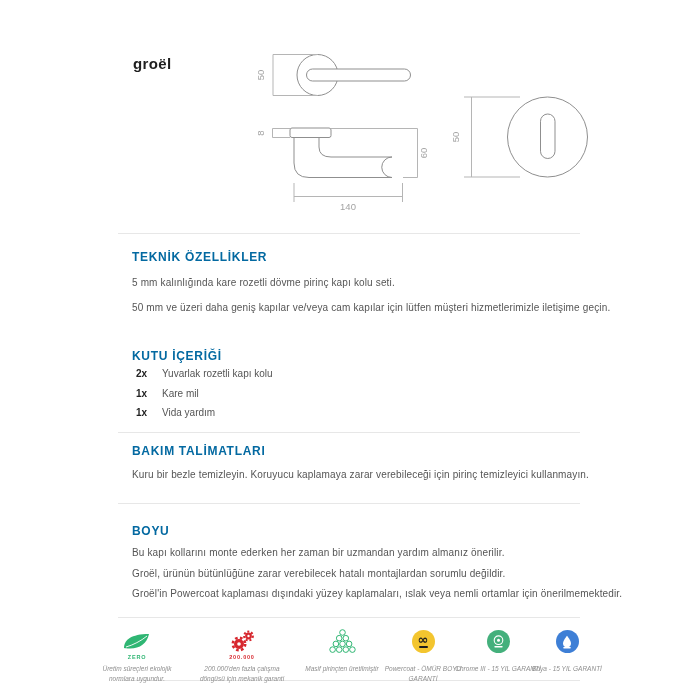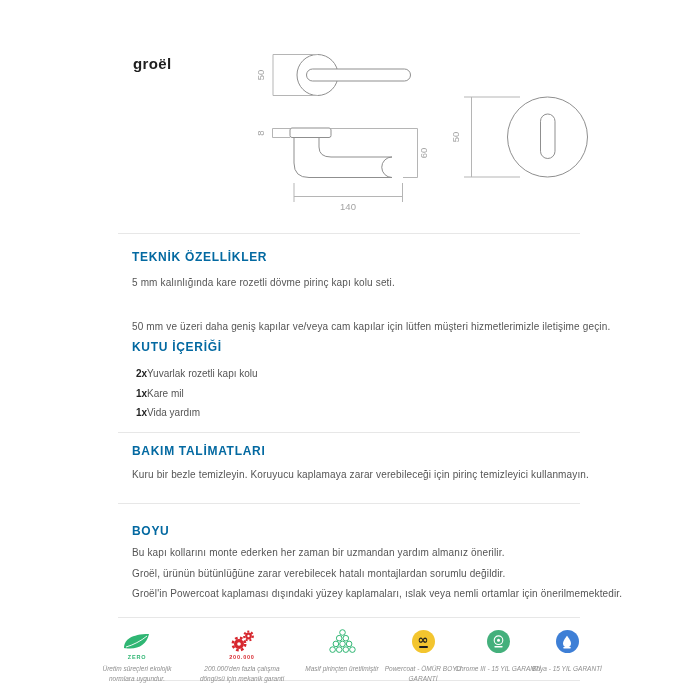--- a/index.html
+++ b/index.html
@@ -18,21 +18,21 @@
   .h-sec{
     position:absolute;left:132px;
     font-size:12px;font-weight:bold;letter-spacing:.7px;color:#0369a1;
     white-space:nowrap;
   }
   .body-line{
     position:absolute;left:132px;
     font-size:10px;letter-spacing:.15px;color:#555;white-space:nowrap;
   }
   .box-item{position:absolute;left:132px;font-size:10px;color:#555;white-space:nowrap;}
-  .box-item .qty{display:inline-block;width:15px;text-align:right;font-weight:bold;color:#222;margin-right:0;}
+  .box-item .qty{display:inline-block;width:15px;text-align:right;font-weight:bold;color:#222;margin-right:15px;}
   .badge{position:absolute;top:630px;width:110px;transform:translateX(-50%);text-align:center;}
   .b-icon{height:23px;display:flex;align-items:center;justify-content:center;}
   .b-stat{height:8px;font-size:5.5px;font-weight:bold;letter-spacing:.8px;line-height:8px;}
   .stat-green{color:#2fb673;}
   .stat-red{color:#d7282f;}
   .b-cap{
     font-size:6.5px;font-style:italic;color:#8f8f8f;line-height:1.55;
     width:86px;margin:3px auto 0 auto;
   }
   .circle-badge{
@@ -81,23 +81,23 @@
   </svg>
 
   <div class="divider" style="top:233px"></div>
   <div class="divider" style="top:432px"></div>
   <div class="divider" style="top:503px"></div>
   <div class="divider" style="top:617px"></div>
   <div class="divider" style="top:680px"></div>
 
   <div class="h-sec" style="top:250px">TEKNİK ÖZELLİKLER</div>
   <div class="body-line" style="top:277px">5 mm kalınlığında kare rozetli dövme pirinç kapı kolu seti.</div>
-  <div class="body-line" style="top:321px">50 mm ve üzeri daha geniş kapılar ve/veya cam kapılar için lütfen müşteri hizmetlerimizle iletişime geçin.</div>
+  <div class="body-line" style="top:302px">50 mm ve üzeri daha geniş kapılar ve/veya cam kapılar için lütfen müşteri hizmetlerimizle iletişime geçin.</div>
 
-  <div class="h-sec" style="top:340px">KUTU İÇERİĞİ</div>
+  <div class="h-sec" style="top:349px">KUTU İÇERİĞİ</div>
   <div class="box-item" style="top:368px">
     <span class="qty">2x</span><span>Yuvarlak rozetli kapı kolu</span>
   </div>
   <div class="box-item" style="top:388px">
     <span class="qty">1x</span><span>Kare mil</span>
   </div>
   <div class="box-item" style="top:407px">
     <span class="qty">1x</span><span>Vida yardım</span>
   </div>
 

